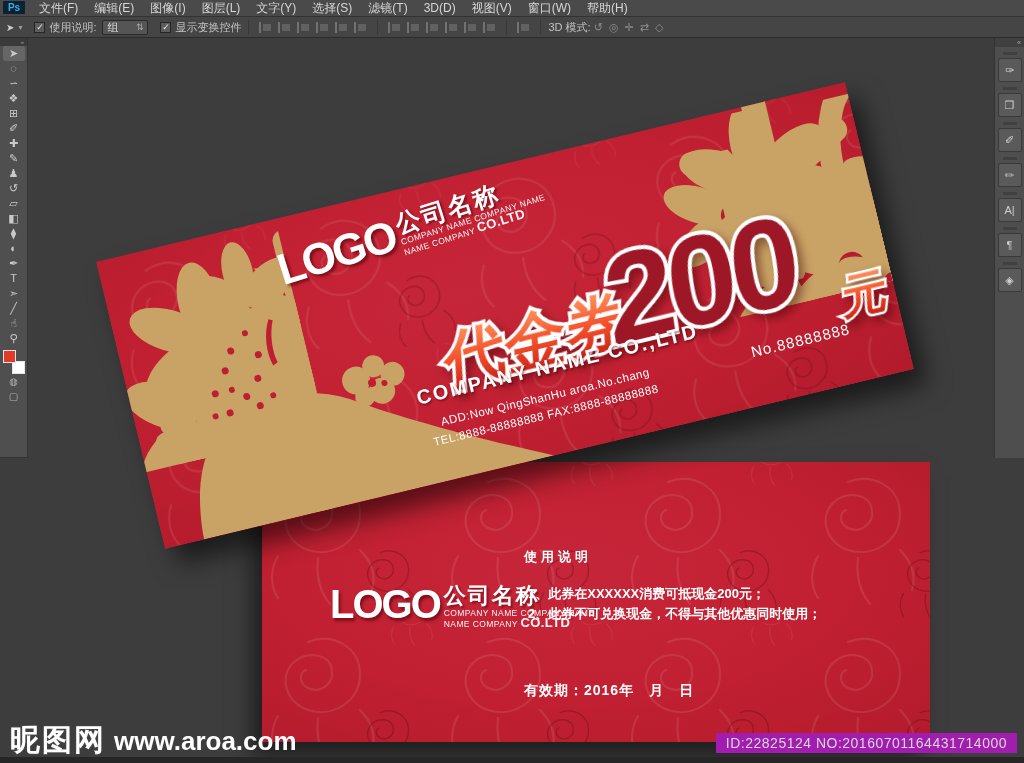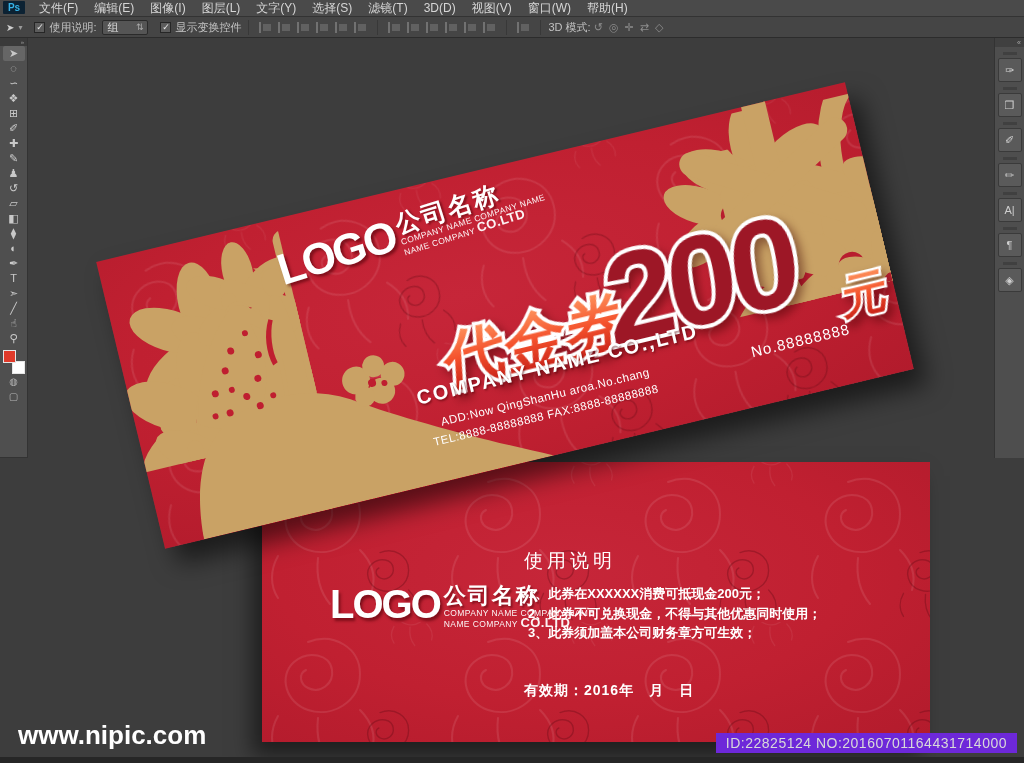--- a/index.html
+++ b/index.html
@@ -70,30 +70,30 @@
   .fc-amt{left:300px;top:50px;width:478px;height:200px;filter:drop-shadow(4px 6px 5px rgba(60,0,0,.45));}
   .fc-company{left:280px;top:196px;color:#fff;font-size:20px;letter-spacing:2px;font-weight:bold;
     text-shadow:1px 2px 2px rgba(80,0,8,.5);}
   .fc-add{left:298px;top:230px;color:#fff;font-size:11.5px;letter-spacing:.5px;}
   .fc-tel{left:286px;top:248px;color:#fff;font-size:11.5px;letter-spacing:.5px;}
   .fc-serial{left:616px;top:232px;color:#fff;font-size:15px;letter-spacing:1px;}
 
   .bc-logo{left:68px;top:122px;display:flex;color:#fff;}
   .bc-logo .logo-big{font-size:40px;line-height:40px;}
   .bc-logo .logo-cn{font-size:22px;line-height:24px;}
-  .bc-title{left:262px;top:86px;color:#fff;font-size:19px;font-weight:normal;letter-spacing:4px;}
+  .bc-title{left:262px;top:86px;color:#fff;font-size:13px;font-weight:bold;letter-spacing:4px;}
   .bc-rules{left:266px;top:122px;color:#fff;font-size:13px;font-weight:bold;line-height:19.5px;}
   .bc-valid{left:262px;top:220px;color:#fff;font-size:14px;font-weight:bold;letter-spacing:1px;}
 
   
   .bottomstrip{position:absolute;left:0;bottom:0;width:1024px;height:6px;background:#262626;z-index:11;}
   .watermark{position:absolute;left:10px;top:720px;z-index:12;color:#fff;display:flex;align-items:baseline;}
   .wm-cn{font-size:30px;font-weight:900;letter-spacing:2px;text-shadow:0 0 2px #555;}
   .wm-url{font-size:26px;font-weight:bold;margin-left:8px;}
-  .idbox{position:absolute;right:7px;top:733px;z-index:12;background:#6d28d9;color:#d9d9d9;
+  .idbox{position:absolute;right:7px;top:733px;z-index:12;background:#a21caf;color:#d9d9d9;
     font-size:14px;padding:2px 10px;letter-spacing:.5px;}
 </style>
 </head>
 <body>
 
 <div class="app">
 
   <svg width="0" height="0" style="position:absolute">
     <defs>
       <g id="roseMotif" fill="none" stroke-linecap="round">
@@ -284,21 +284,20 @@
         <span class="logo-right">
           <span class="logo-cn">公司名称</span>
           <span class="logo-sub">COMPANY NAME COMPANY NAME</span>
           <span class="logo-sub2"><span>NAME COMPANY </span><b>CO.LTD</b></span>
         </span>
       </div>
       <div class="overlay bc-title">使用说明</div>
       <div class="overlay bc-rules">
         <div>1、此券在XXXXXX消费可抵现金200元；</div>
         <div>2、此券不可兑换现金，不得与其他优惠同时使用；</div>
-        <div>3、此券须加盖本公司财务章方可生效；</div>
       </div>
       <div class="overlay bc-valid">有效期：2016年　月　日</div>
     </div>
 
     <div class="card front">
       <svg class="pat">
           <rect width="100%" height="100%" fill="url(#rosepat)"></rect>
         </svg>
 
       <svg class="overlay" style="left:-6px;top:6px" width="190" height="210">
@@ -377,18 +376,19 @@
       </svg>
 
       <div class="overlay fc-company">COMPANY NAME CO.,LTD</div>
       <div class="overlay fc-add">ADD:Now QingShanHu aroa.No.chang</div>
       <div class="overlay fc-tel">TEL:8888-88888888  FAX:8888-88888888</div>
       <div class="overlay fc-serial">No.88888888</div>
     </div>
   </div>
 
   <div class="watermark">
-    <span class="wm-url">www.nipic.com</span>
+    <span class="wm-cn">昵图网</span>
+    <span class="wm-url">www.aroa.com</span>
   </div>
   <div class="idbox">ID:22825124 NO:20160701164431714000</div>
   <div class="bottomstrip"></div>
 
 </div>
 
 </body></html>

